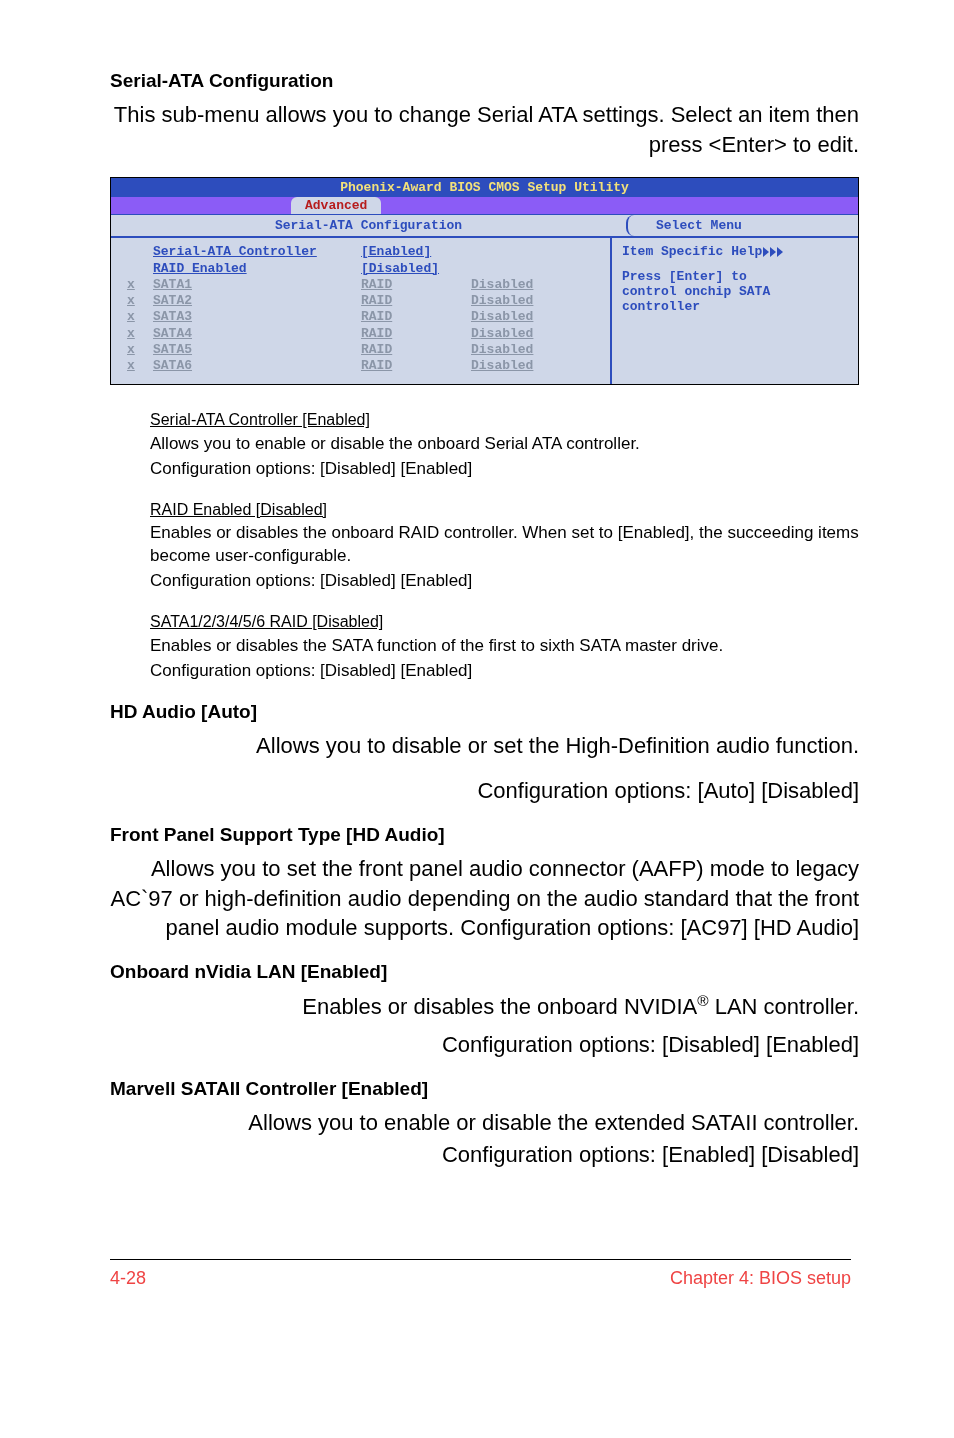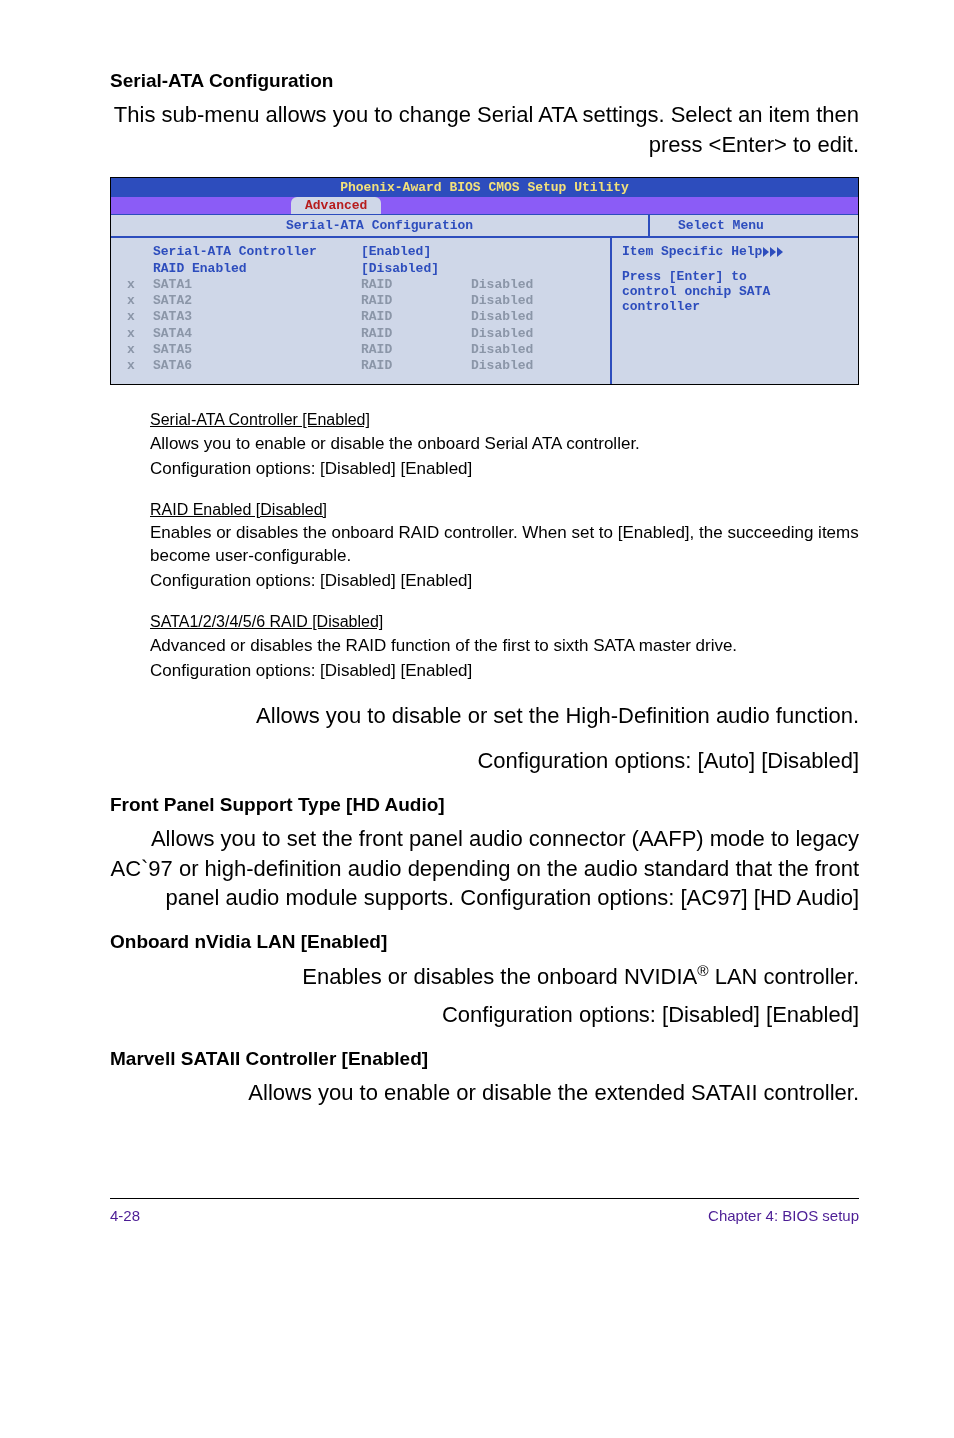--- a/index.html
+++ b/index.html
@@ -58,37 +58,39 @@
       border-top: 1px solid #2d4dbd;
       border-bottom: 2px solid #2d4dbd;
     }
     .bios-subhdr .left {
       flex: 1;
       text-align: center;
       color: #2d4dbd;
       padding: 3px 0;
     }
     .bios-subhdr .right {
-      width: 210px;
+      width: 232px;
       color: #2d4dbd;
       padding: 3px 0 3px 28px;
       border-left: 2px solid #2d4dbd;
+      border-radius: 8px;
     }
     .bios-body {
       display: flex;
       background: #cfd7e8;
     }
     .bios-main {
       flex: 1;
       padding: 6px 12px 10px 16px;
       color: #8b96a8;
     }
     .bios-row {
       display: flex;
       line-height: 1.25;
+      text-decoration: underline;
     }
     .bios-row .gutter { width: 26px; }
     .bios-row .c1 { width: 208px; }
     .bios-row .c2 { width: 110px; }
     .bios-row .c3 { width: 100px; }
     .bios-active { color: #2d4dbd; }
     .bios-help {
       width: 248px;
       border-left: 2px solid #2d4dbd;
       padding: 6px 10px;
@@ -105,24 +107,24 @@
     }
     .subblock p {
       font-size: 17px;
       line-height: 1.35;
       margin: 0 0 2px 0;
     }
     .subblock-wrap { margin-bottom: 18px; }
     .footer {
       display: flex;
       justify-content: space-between;
-      font-size: 15px;
-      color: #4c1d95;
+      font-size: 18px;
+      color: #ef4444;
       border-top: 1px solid #000;
-      margin: 90px 0 0 0;
+      margin: 90px 8px 0 0;
       padding-top: 8px;
     }
     sup { font-size: 0.7em; }
   </style>
 </head>
 <body>
 
 <div class="page">
 
   <h3>Serial-ATA Configuration</h3>
@@ -208,36 +210,38 @@
       <p>Allows you to enable or disable the onboard Serial ATA controller.</p>
       <p>Configuration options: [Disabled] [Enabled]</p>
     </div>
     <div class="subblock">
       <p class="subhead">RAID Enabled [Disabled]</p>
       <p>Enables or disables the onboard RAID controller. When set to [Enabled], the succeeding items become user-configurable.</p>
       <p>Configuration options: [Disabled] [Enabled]</p>
     </div>
     <div class="subblock">
       <p class="subhead">SATA1/2/3/4/5/6  RAID [Disabled]</p>
-      <p>Advanced or disables the RAID function of the first to sixth SATA master drive.</p>
+      <p>Enables or disables the SATA function of the first to sixth SATA master drive.</p>
       <p>Configuration options: [Disabled] [Enabled]</p>
     </div>
   </div>
 
+  <h3>HD Audio [Auto]</h3>
   <p class="bodytext" style="margin-bottom:16px">Allows you to disable or set the High-Definition audio function.</p>
   <p class="bodytext">Configuration options: [Auto] [Disabled]</p>
 
   <h3>Front Panel Support Type [HD Audio]</h3>
   <p class="bodytext">Allows you to set the front panel audio connector (AAFP) mode to legacy AC`97 or high-definition audio depending on the audio standard that the front panel audio module supports. Configuration options: [AC97] [HD Audio]</p>
 
   <h3>Onboard nVidia LAN [Enabled]</h3>
   <p class="bodytext" style="margin-bottom:8px"><span>Enables or disables the onboard NVIDIA</span><sup>®</sup><span> LAN controller.</span></p>
   <p class="bodytext">Configuration options: [Disabled] [Enabled]</p>
 
   <h3>Marvell SATAII Controller [Enabled]</h3>
   <p class="bodytext" style="margin-bottom:2px">Allows you to enable or disable the extended SATAII controller.</p>
+  <p class="bodytext">Configuration options: [Enabled] [Disabled]</p>
 
   <div class="footer">
     <span>4-28</span>
     <span>Chapter 4: BIOS setup</span>
   </div>
 
 </div>
 
 </body></html>

